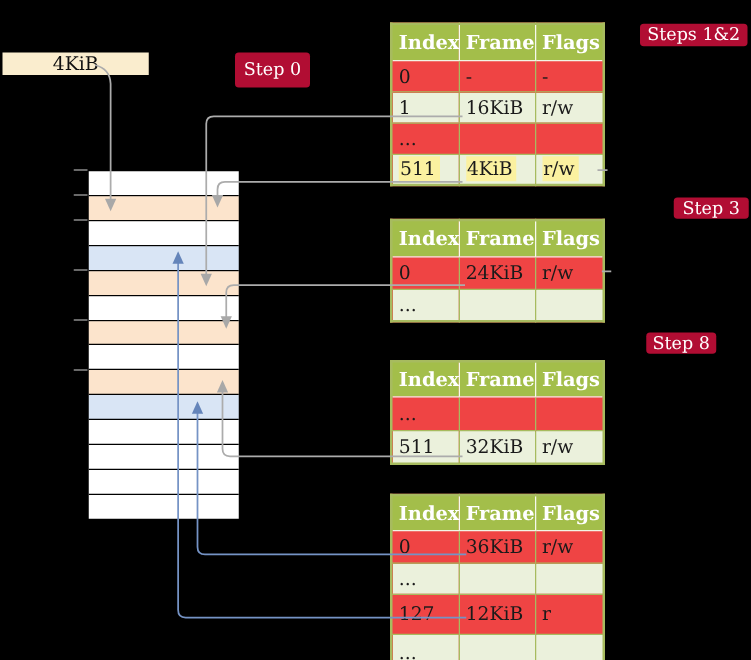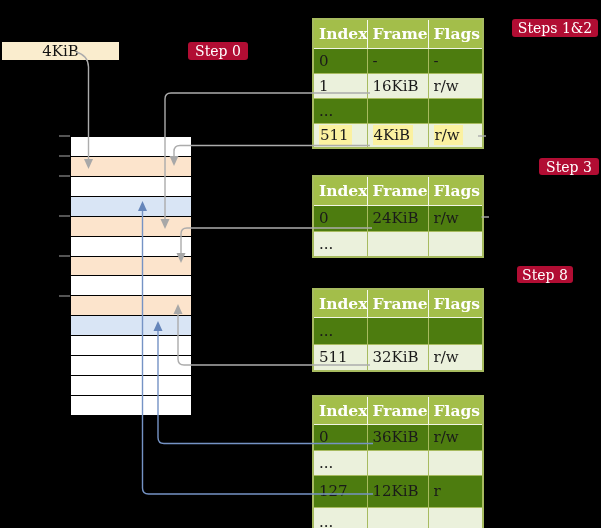--- a/index.html
+++ b/index.html
@@ -26,37 +26,37 @@
     position:absolute;left:2px;top:42px;width:117px;height:18px;
     background:var(--cream);color:#111;font-size:15px;line-height:18px;
     text-align:center;
   }
   
   .badge{
     position:absolute;background:var(--crimson);color:#fff;
     font-size:14px;text-align:center;border-radius:3px;
     display:flex;align-items:center;justify-content:center;
   }
-  #badge-step0{left:188px;top:42px;width:60px;height:18px;}
+  #badge-step0{left:188px;top:42px;width:60px;height:28px;}
   #badge-steps12{left:512px;top:19px;width:86px;height:18px;}
   #badge-step3{left:520px;top:158px;width:60px;height:17px;margin-left:19px;}
   #badge-step4{left:517px;top:266px;width:56px;height:17px;}
   
   #stack{
     position:absolute;left:70px;top:136px;width:122px;height:280px;
     background:#000;border:1.5px solid #000;box-sizing:border-box;
     display:flex;flex-direction:column;
   }
   .stack-row{flex:1;border-bottom:1.5px solid #000;background:#fff;}
   .stack-row:last-child{border-bottom:none;}
   
   .ptable{position:absolute;left:312px;}
   .ptable table{
     border-collapse:collapse;table-layout:fixed;width:170px;
-    border:2px solid var(--olive);background:#4d7c0f;
+    border:2px solid var(--olive);background:#ef4444;
   }
   .ptable th{
     background:var(--hdr-green);color:#fff;font-weight:bold;font-size:15.5px;
     text-align:left;padding:0 0 0 5px;border-right:1px solid rgba(255,255,255,.9);
     border-bottom:1px solid #F2F5E6;font-family:var(--serif);
   }
   .ptable th:last-child{border-right:none;}
   .ptable td{
     font-size:15px;color:#1a1a1a;padding:0 0 0 5px;vertical-align:middle;
     border-right:1px solid var(--olive);border-top:1px solid var(--olive);

